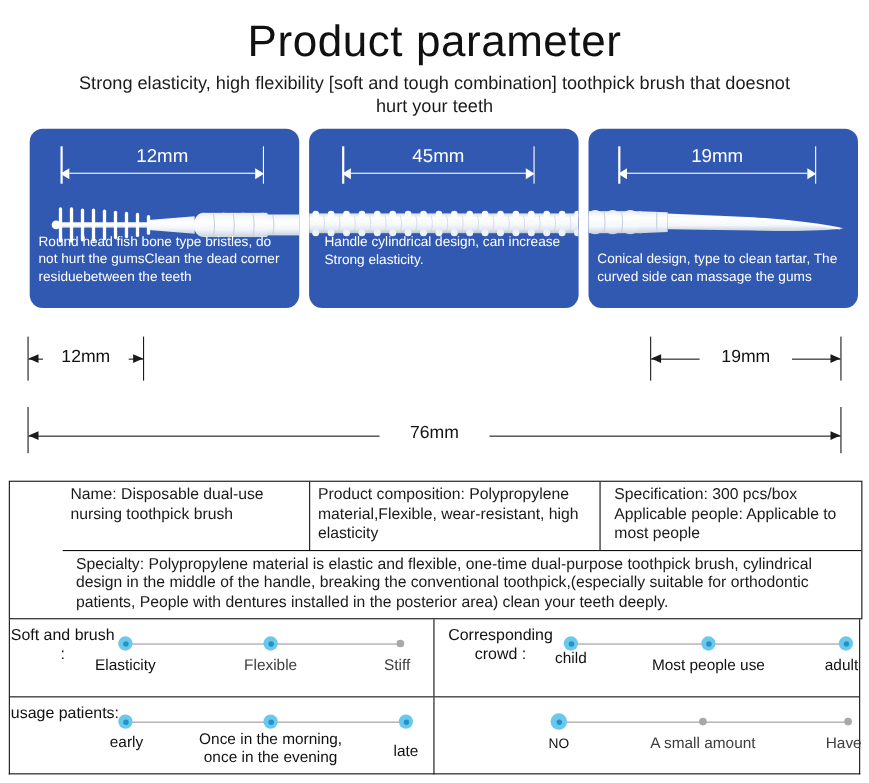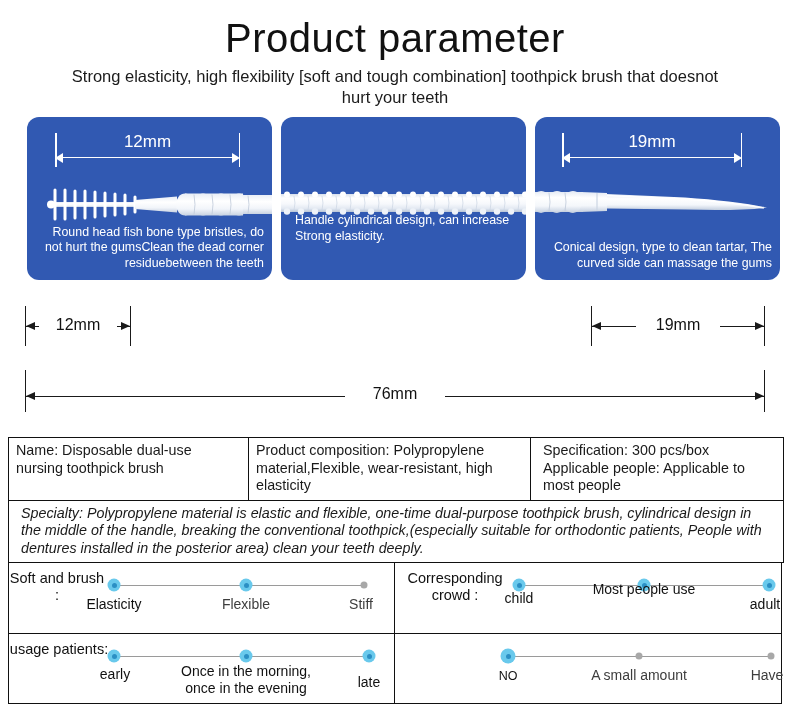--- a/index.html
+++ b/index.html
@@ -23,22 +23,22 @@
   
   .panel{
     top:117px;height:163px;border-radius:12px;
     background:#3159b2;overflow:hidden;
   }
   #panel-1{left:27px;width:245px;}
   #panel-2{left:281px;width:245px;}
   #panel-3{left:535px;width:245px;}
 
   .panel-caption{
-    position:absolute;left:8px;right:8px;bottom:9px;
-    color:#ffffff;font-size:12.4px;line-height:15.5px;text-align:right;
+    position:absolute;left:8px;right:8px;bottom:21px;
+    color:#ffffff;font-size:12.4px;line-height:15.5px;text-align:left;
   }
   .panel-caption.left{text-align:left;left:14px;bottom:36px;}
 
   
   .dimw{position:absolute;height:34px;}
   .dimw .tick{position:absolute;top:0;width:1.5px;height:34px;background:#fff;}
   .dimw .ln{position:absolute;top:24px;height:1.4px;background:#fff;}
   .dimw .lbl{
     position:absolute;top:-2px;width:100%;text-align:center;
     color:#fff;font-size:17px;line-height:22px;
@@ -56,31 +56,31 @@
   .dimb .tick{position:absolute;width:1.3px;background:#1a1a1a;}
   .dimb .ln{position:absolute;height:1.2px;background:#1a1a1a;}
   .dimb .lbl{position:absolute;text-align:center;font-size:16px;color:#111;background:#fff;}
   .arb{position:absolute;width:0;height:0;
        border-top:4.5px solid transparent;border-bottom:4.5px solid transparent;}
   .arb.l{border-right:9px solid #1a1a1a;}
   .arb.r{border-left:9px solid #1a1a1a;}
 
   
   #spec-table{left:8px;top:437px;width:774px;border:1.3px solid #111;}
-  .srow{display:flex;border-bottom:1.3px solid #111;}
+  .srow{display:flex;border-bottom:1.3px solid #111;margin-left:48px;}
   .srow:last-child{border-bottom:none;}
   .scell{
     padding:4px 7px 5px 7px;font-size:14.3px;line-height:17.5px;
     box-sizing:border-box;border-right:1.3px solid #111;
   }
   .scell:last-child{border-right:none;}
   #cell-name{width:240px;}
   #cell-comp{width:282px;}
   #cell-spec{width:252px;padding-left:12px;}
-  #cell-specialty{width:100%;padding:4px 9px 5px 12px;font-size:14.3px;line-height:17.6px;font-style:italic;}
+  #cell-specialty{width:100%;padding:4px 9px 5px 12px;font-size:14.3px;line-height:17.6px;}
 
   
   #slider-grid{left:8px;top:563px;width:774px;height:141px;
     border:1.3px solid #111;border-top:none;box-sizing:border-box;}
   .srow2{display:flex;height:70px;border-bottom:1.3px solid #111;}
   .srow2:last-child{border-bottom:none;}
   .scol{width:50%;box-sizing:border-box;border-right:1.3px solid #111;position:relative;}
   .scol:last-child{border-right:none;}
 
   .slab{
@@ -156,20 +156,28 @@
       <path d="M185 12.5 Q187 22.5 185 32.5"></path>
       <path d="M203 12.5 Q205 22.5 203 32.5"></path>
       <path d="M221 13.5 Q223 22.5 221 31.5"></path>
     </g>
   </svg>
 
   <div class="panel-caption">Round head fish bone type bristles, do not hurt the gumsClean the dead corner residuebetween the teeth</div>
 </div>
 
 <div class="abs panel" id="panel-2">
+  <div class="dimw" style="left:30px;top:16px;width:175px;">
+    <div class="tick" style="left:0;"></div>
+    <div class="tick" style="right:0;"></div>
+    <div class="ln" style="left:8px;right:8px;"></div>
+    <div class="ar l" style="left:0;"></div>
+    <div class="ar r" style="right:0;"></div>
+    <div class="lbl">45mm</div>
+  </div>
 
   <svg width="245" height="34" style="position:absolute;left:0;top:69px;">
     <defs>
       <linearGradient id="pg2" x1="0" y1="0" x2="0" y2="1">
         <stop offset="0%" stop-color="#d8e0ec"></stop>
         <stop offset="22%" stop-color="#ffffff"></stop>
         <stop offset="55%" stop-color="#f6f8fc"></stop>
         <stop offset="80%" stop-color="#e3e9f2"></stop>
         <stop offset="100%" stop-color="#b9c5d7"></stop>
       </linearGradient>
@@ -335,21 +343,21 @@
       <div class="stick" style="left:352px;top:33px;width:70px;">Stiff</div>
     </div>
 
     <div class="scol">
       <div class="slab" style="left:0;top:7px;width:120px;">Corresponding crowd :</div>
       <div class="track" style="left:124px;width:250px;"></div>
       <div class="dot on" style="left:124px;top:22px;"></div>
       <div class="dot on" style="left:249px;top:22px;"></div>
       <div class="dot on" style="left:374px;top:22px;"></div>
       <div class="stick dark" style="left:124px;top:27px;width:90px;">child</div>
-      <div class="stick dark" style="left:249px;top:18px;width:160px;">Most people use</div>
+      <div class="stick dark" style="left:249px;top:33px;width:160px;">Most people use</div>
       <div class="stick dark" style="left:370px;top:33px;width:60px;">adult</div>
     </div>
   </div>
 
   <div class="srow2">
 
     <div class="scol">
       <div class="slab" style="left:0;top:7px;width:100px;">usage patients:</div>
       <div class="track" style="left:105px;width:255px;"></div>
       <div class="dot on" style="left:105px;top:22px;"></div>

